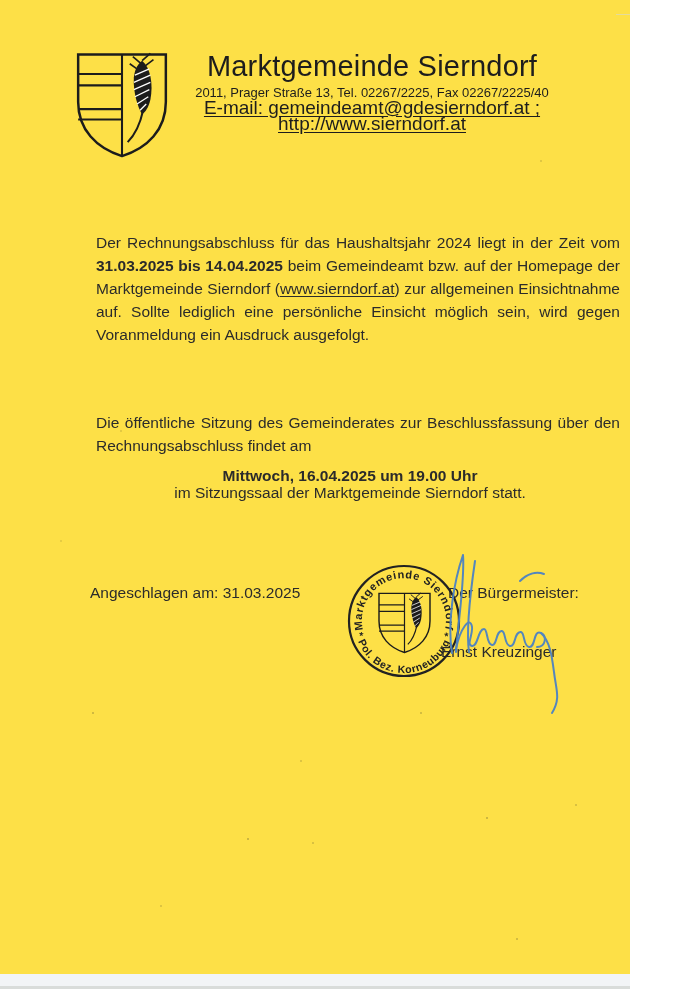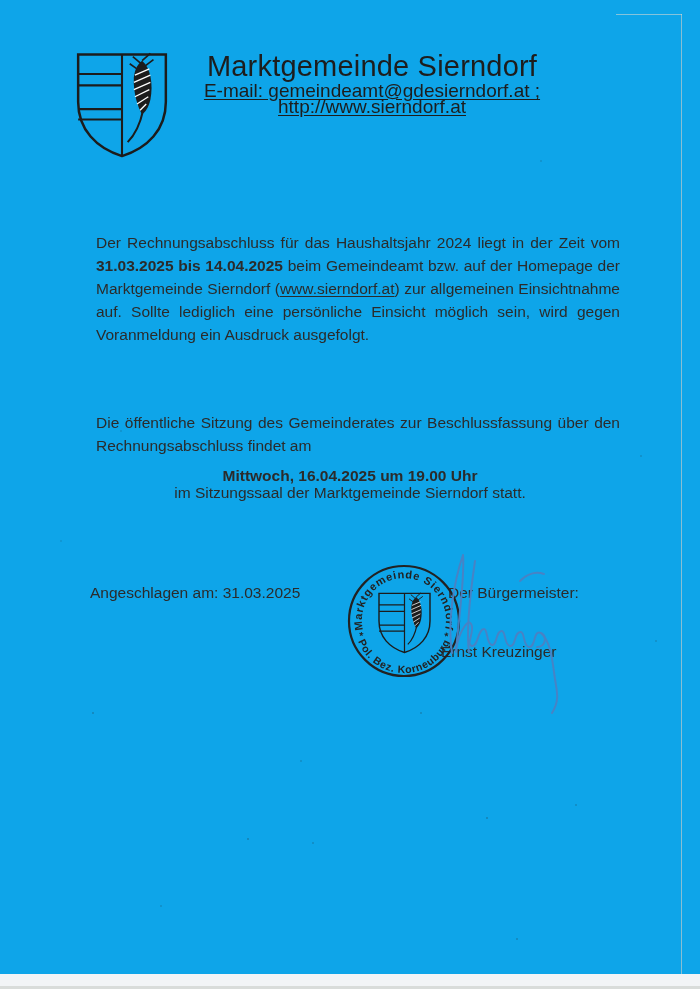--- a/index.html
+++ b/index.html
@@ -1,20 +1,20 @@
 <!DOCTYPE html>
 <html><head>
 <meta charset="utf-8">
 <style>
   html, body { margin: 0; padding: 0; background: #ffffff; }
   .page {
     position: relative;
-    width: 700px;
+    width: 630px;
     height: 989px;
-    background: #0ea5e9;
+    background: #fde047;
     overflow: hidden;
     font-family: "Liberation Sans", sans-serif;
     color: #282828;
   }
   
   .speckles {
     position: absolute; left: 0; top: 0; width: 2px; height: 2px;
     background: transparent; border-radius: 50%;
     box-shadow:
       92px 712px 0 0 rgba(40,40,40,.28), 247px 838px 0 0 rgba(40,40,40,.30),
@@ -94,20 +94,21 @@
         <g transform="translate(66,12)">
           <path d="M2,46 C-1,60 -6,70 -13,77" stroke-width="2"></path>
           <path d="M1,-2 C9,5 12,20 9,36 C7,44 4,48 1,50 C-3,44 -8,28 -7,14 C-6,5 -2,0 1,-2 Z" fill="#1c1c1c" stroke="none"></path>
           <path d="M1,-2 L9,-9 M0,1 L-8,-6 M4,3 L12,-3 M-4,6 L-11,1" stroke-width="1.6"></path>
           <path d="M-6,12 L8,6 M-7,19 L9,12 M-7,26 L9,19 M-6,33 L8,26 M-4,40 L7,33 M-1,46 L5,40" stroke="#fdfdfd" stroke-width="1.3"></path>
         </g>
       </g>
     </svg>
     <div class="head-text">
       <div class="head-title">Marktgemeinde Sierndorf</div>
+      <div class="head-addr">2011, Prager Straße 13, Tel. 02267/2225, Fax 02267/2225/40</div>
       <div class="head-mail">E-mail: gemeindeamt@gdesierndorf.at ; http://www.sierndorf.at</div>
     </div>
   </header>
 
 
   <p class="body-par p1"><span>Der Rechnungsabschluss für das Haushaltsjahr 2024 liegt in der Zeit vom </span><span class="b">31.03.2025 bis 14.04.2025</span><span> beim Gemeindeamt bzw. auf der Homepage der Marktgemeinde Sierndorf (</span><span class="u">www.sierndorf.at</span><span>) zur allgemeinen Einsichtnahme auf. Sollte lediglich eine persönliche Einsicht möglich sein, wird gegen Voranmeldung ein Ausdruck ausgefolgt.</span></p>
 
 
   <p class="body-par p3">Die öffentliche Sitzung des Gemeinderates zur Beschlussfassung über den Rechnungsabschluss findet am</p>
 

